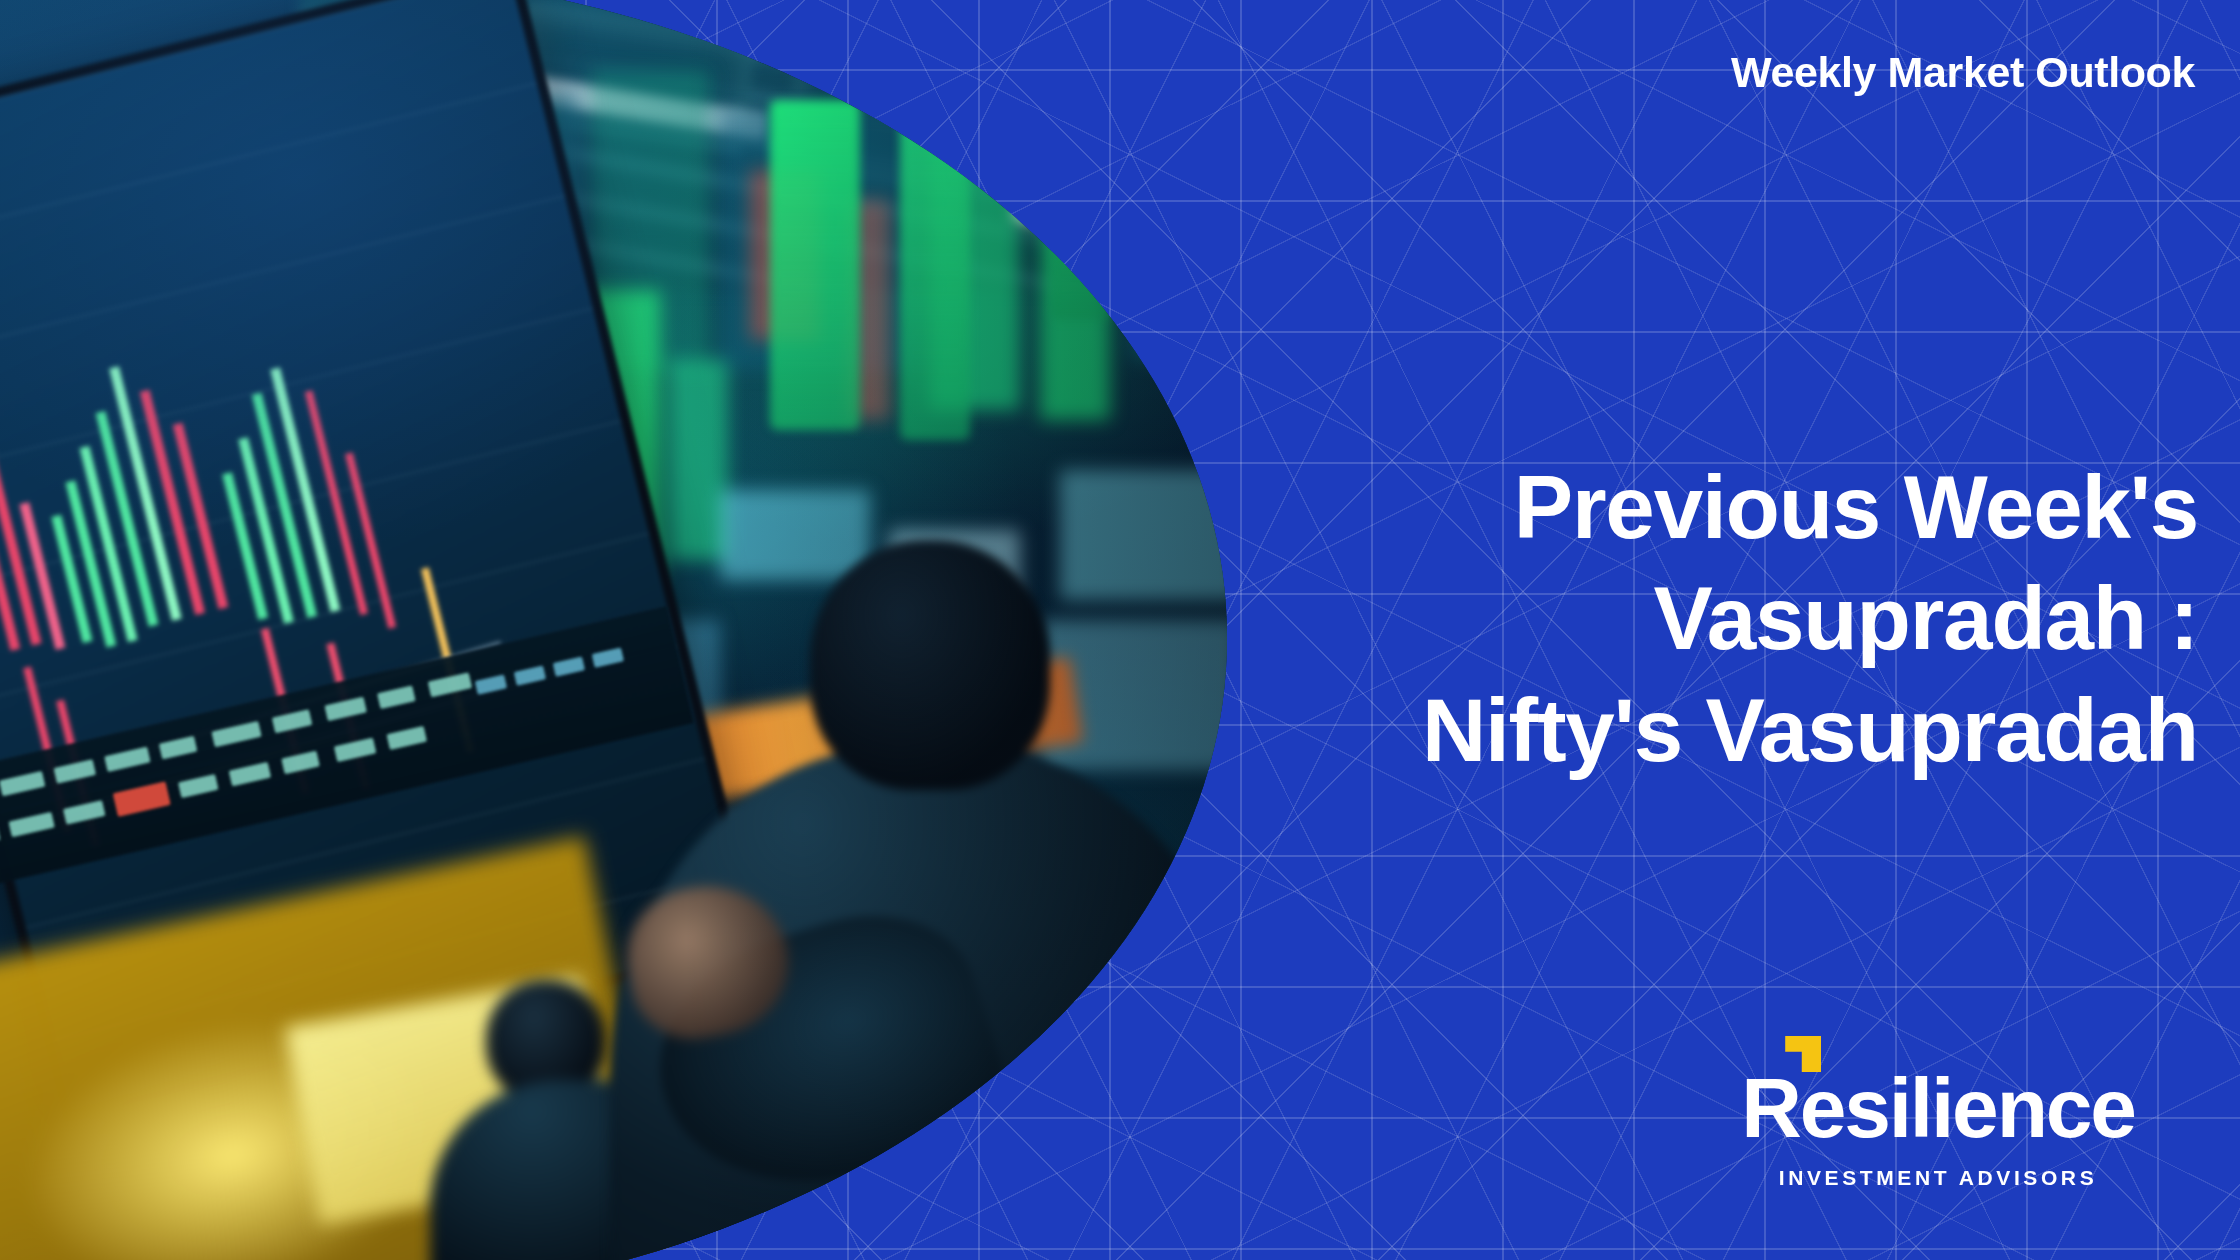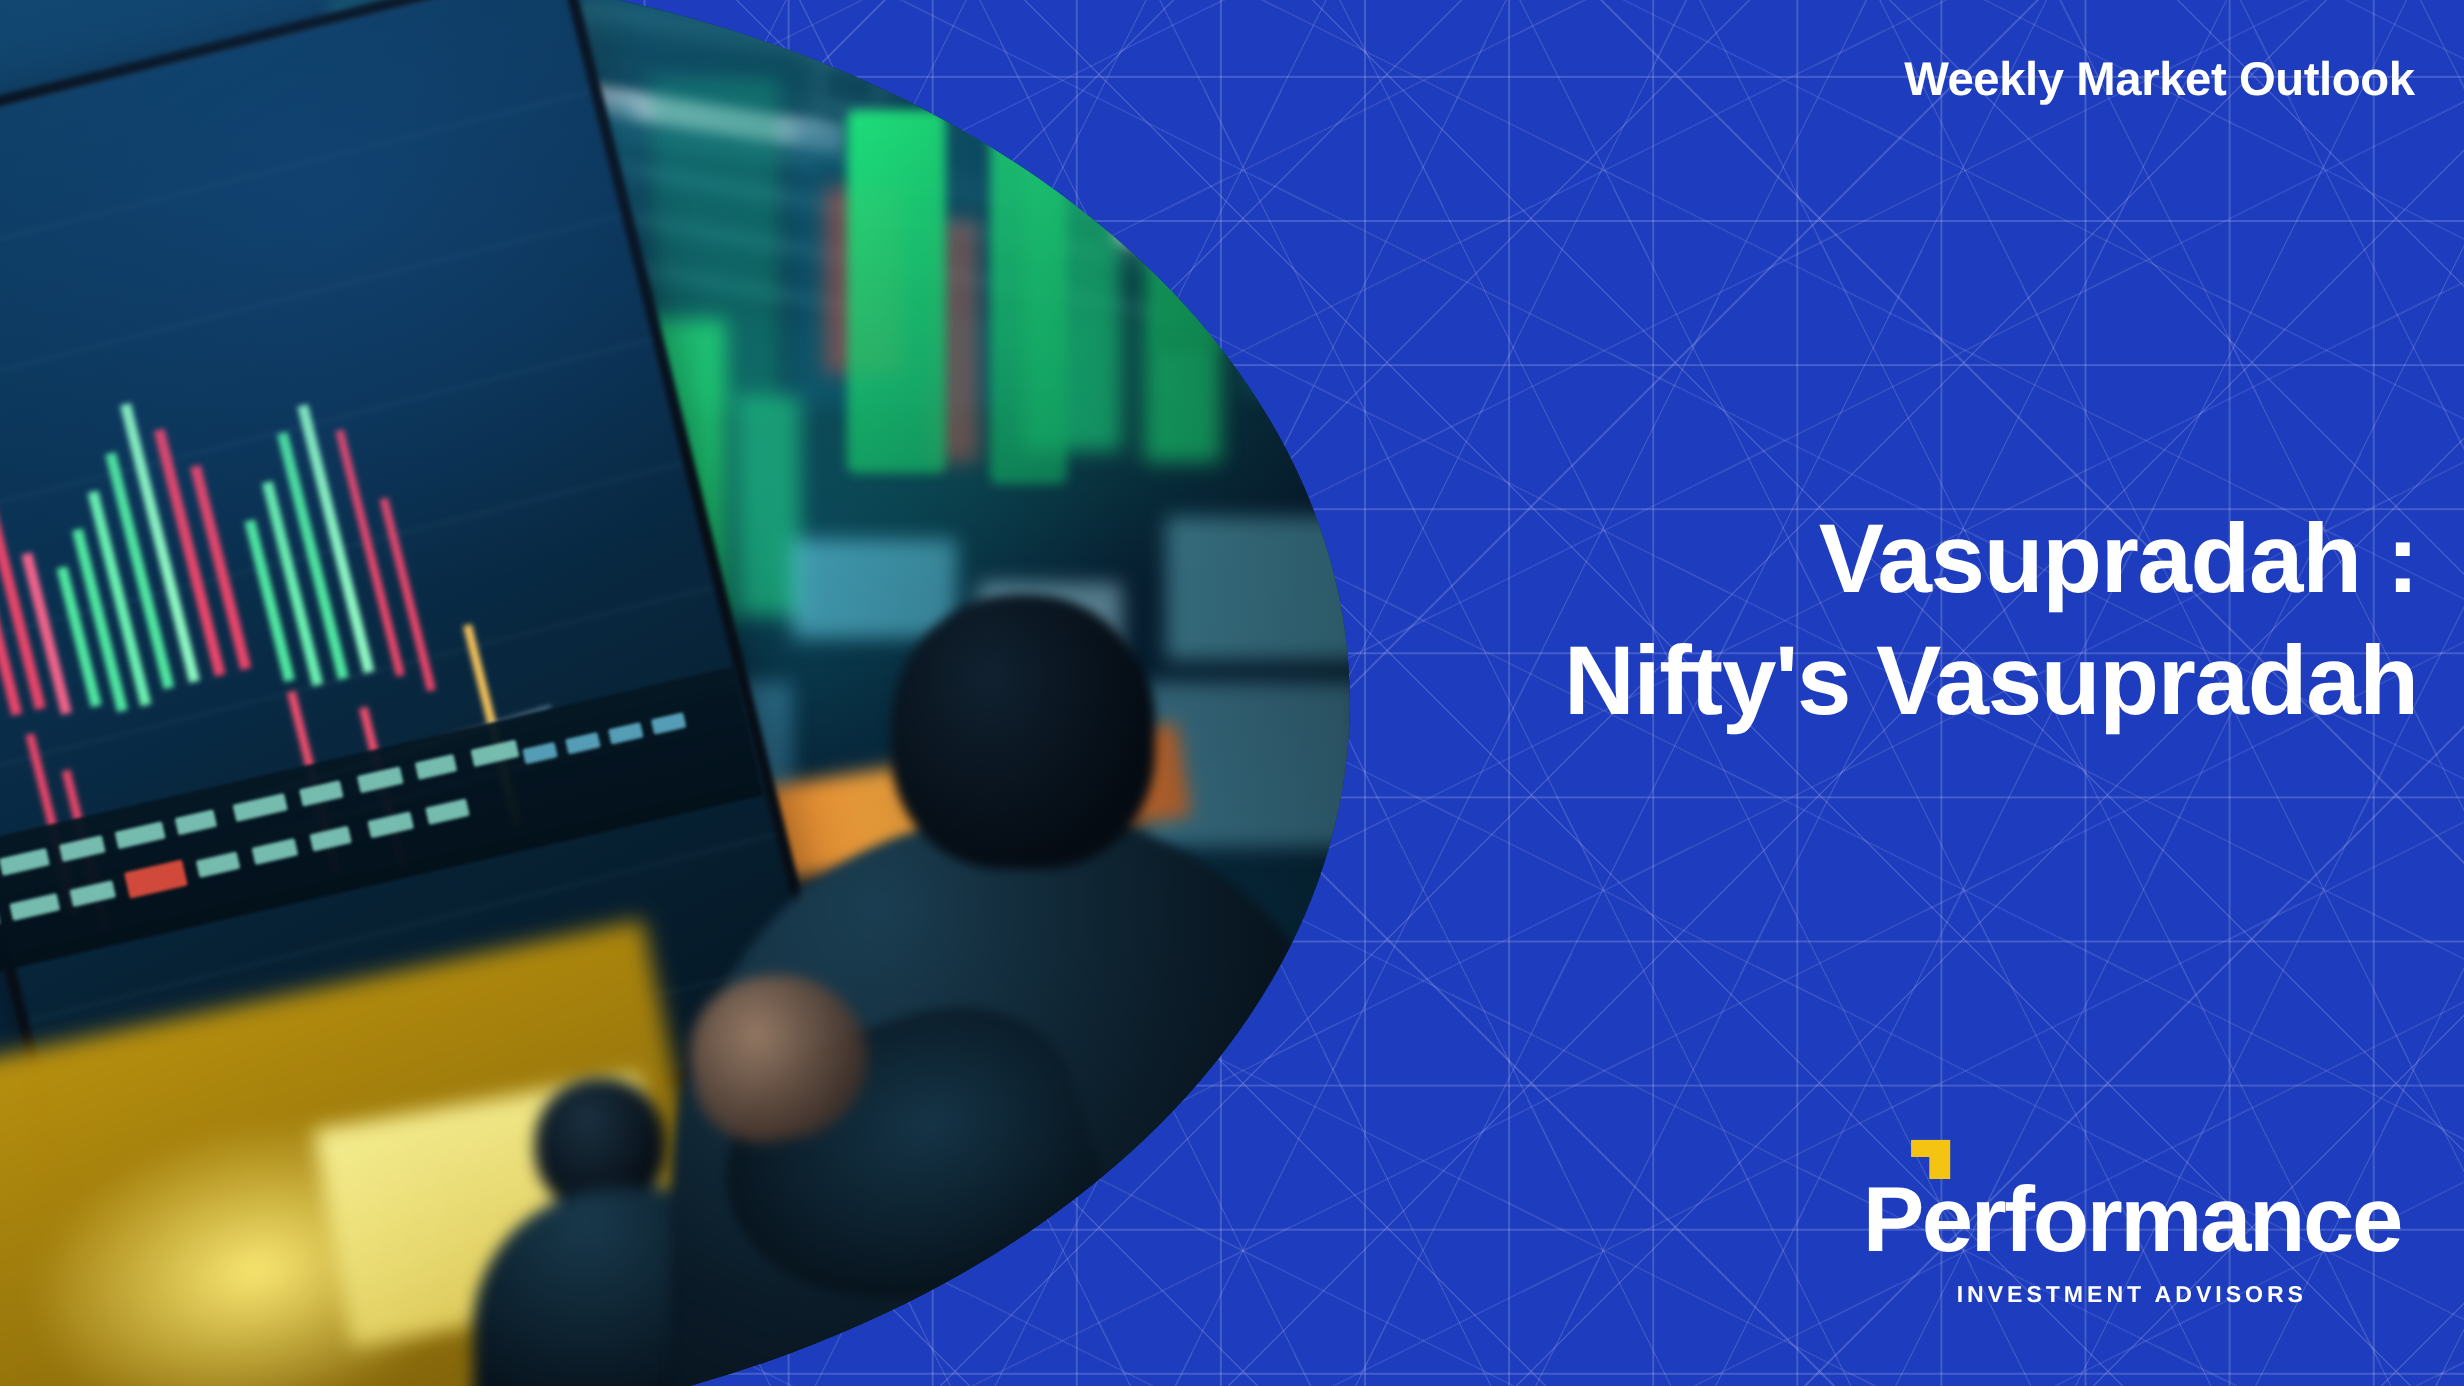--- a/index.html
+++ b/index.html
@@ -434,25 +434,26 @@
         </div>
 
         <div class="ph-dim"></div>
       </div>
     </div>
   </div>
 
   <div class="eyebrow">Weekly Market Outlook</div>
 
   <div class="headline">
+    <span>Previous Week's</span>
     <span>Vasupradah :</span>
     <span>Nifty's Vasupradah</span>
   </div>
 
   <div class="logo">
     <div class="logo-wordmark">
       <span class="logo-mark"></span>
-      <span>Performance</span>
+      <span>Resilience</span>
     </div>
     <div class="logo-sub">INVESTMENT ADVISORS</div>
   </div>
 
 </div>
 
 </body></html>

